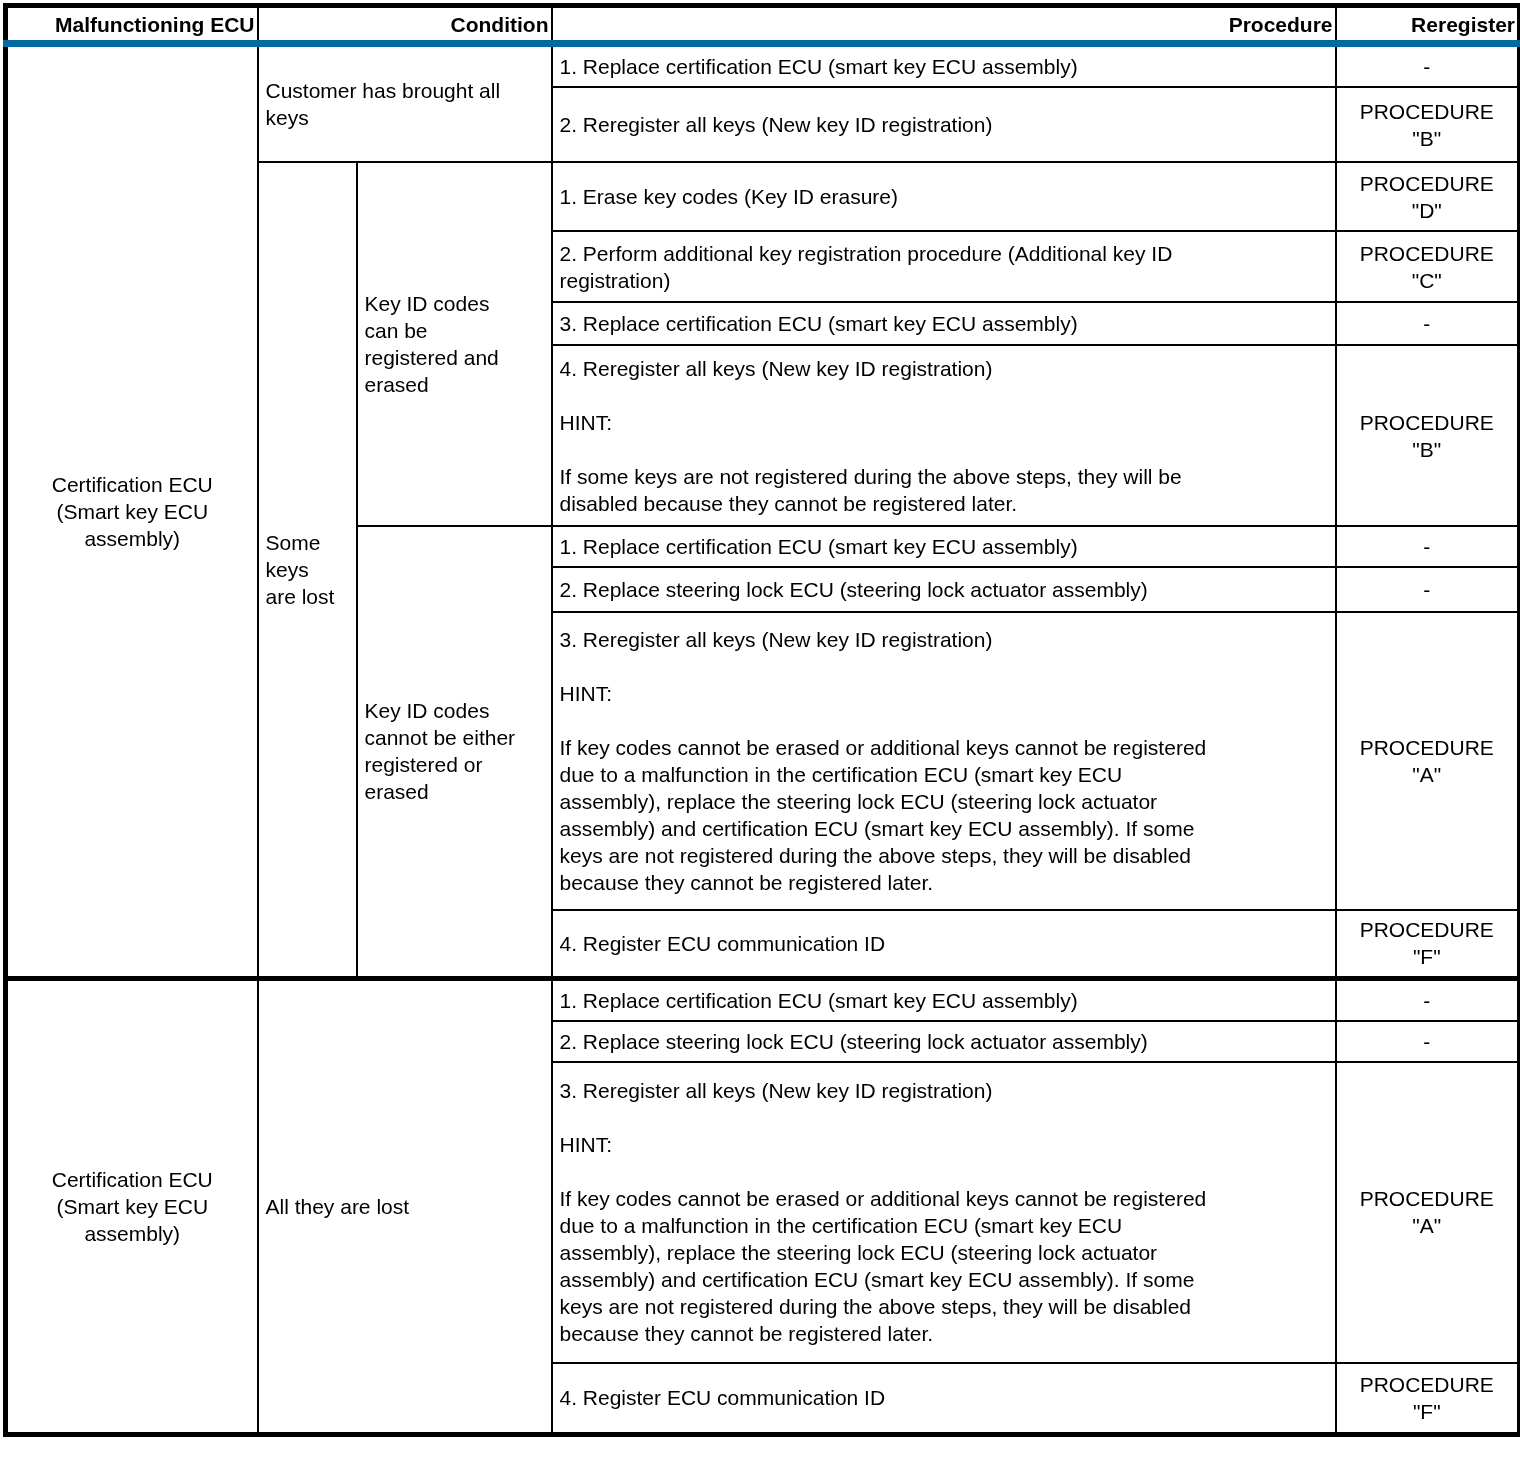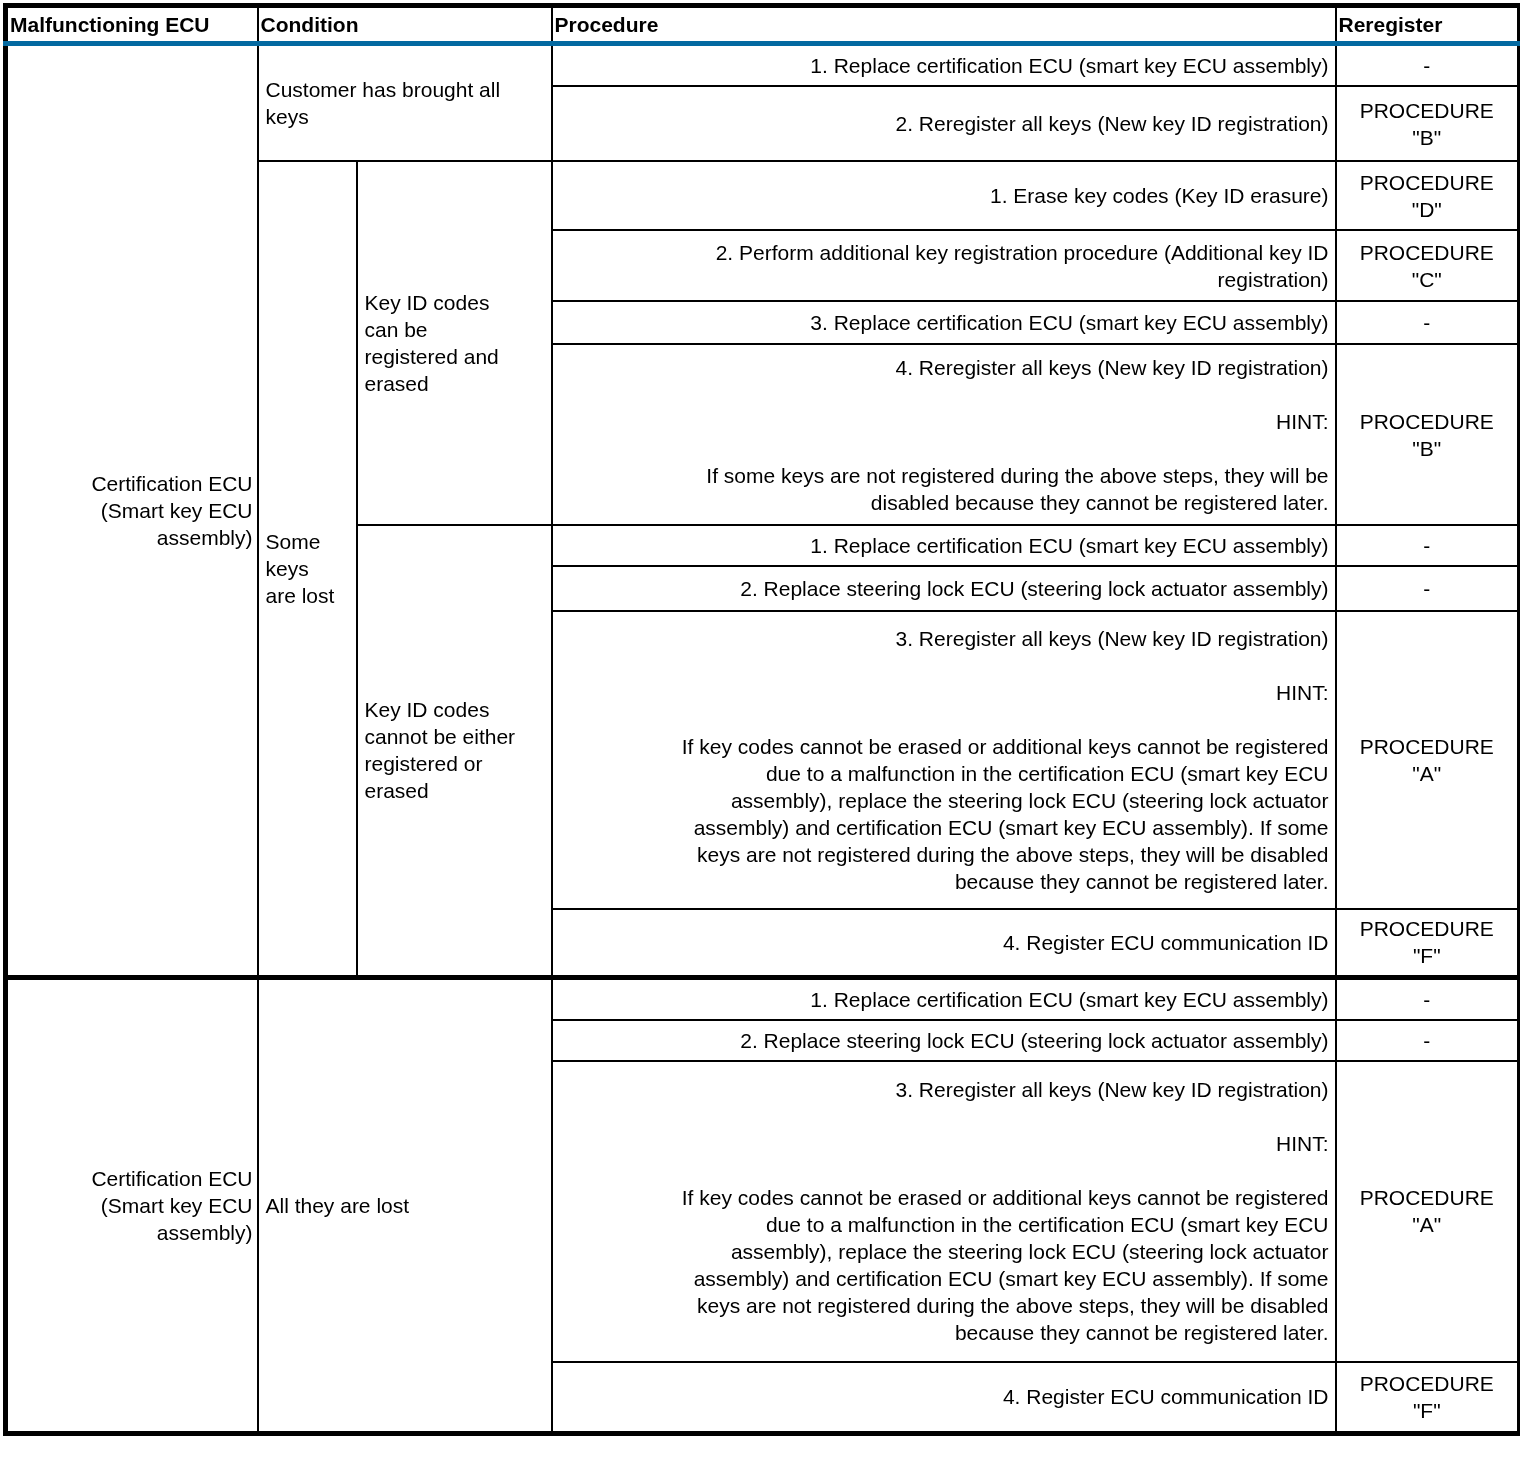--- a/index.html
+++ b/index.html
@@ -23,27 +23,27 @@
   }
   th, td {
     border: 2px solid #000;
     vertical-align: middle;
     white-space: pre-line;
     overflow: hidden;
     padding: 2px 6px;
   }
   th {
     font-weight: bold;
-    text-align: left;
-    border-bottom: 5px solid #0369a1;
+    text-align: right;
+    border-bottom: 7px solid #0369a1;
     padding: 2px 2px;
   }
-  td.c-ecu  { text-align: right; padding: 2px 4px 2px 4px; }
+  td.c-ecu  { text-align: center; padding: 2px 4px 2px 4px; }
   td.c-cond { text-align: left; padding: 2px 4px 2px 7px; margin-left: 32px; }
-  td.c-proc { text-align: right; padding: 6px 6px 6px 7px; }
+  td.c-proc { text-align: left; padding: 6px 6px 6px 7px; }
   td.c-ref  { text-align: center; padding: 2px 2px; }
   tr.sec2-first td { border-top: 5px solid #000; }
 </style>
 </head>
 <body>
 
 <div class="page">
   <table class="ecu-table">
     <colgroup>
       <col style="width:252px">

